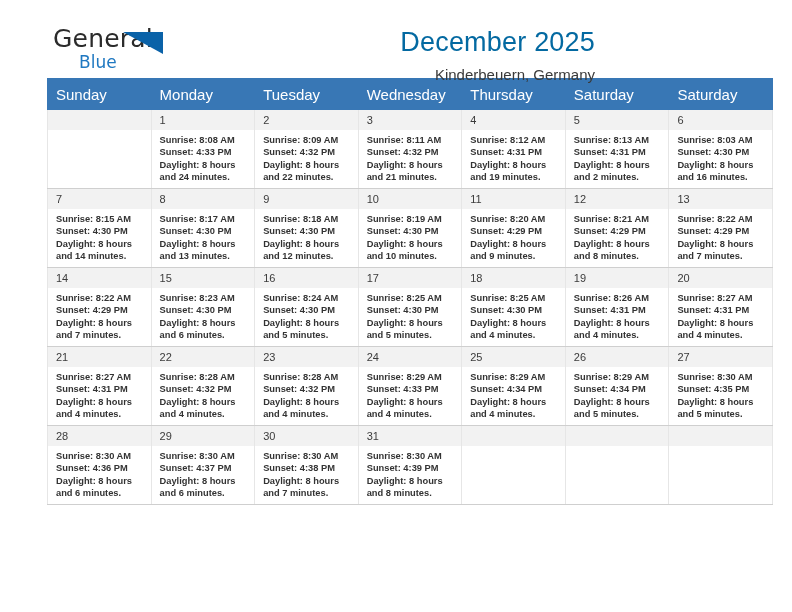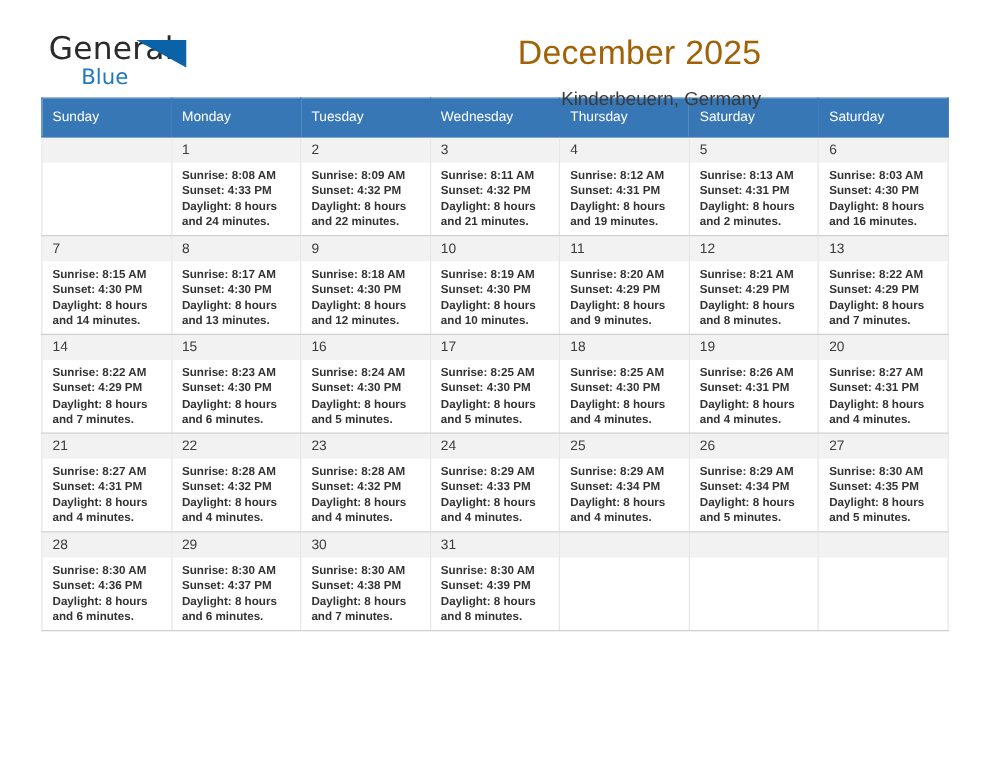--- a/index.html
+++ b/index.html
@@ -12,21 +12,21 @@
     height: 612px;
     font-family: "Liberation Sans", sans-serif;
     color: #222222;
     overflow: hidden;
   }
   .page {
     position: relative;
     width: 644px;
     height: 612px;
     box-sizing: border-box;
-    padding: 0 33px;
+    padding: 0 47px;
   }
 
   
   .header {
     display: flex;
     align-items: flex-start;
     justify-content: space-between;
     padding-top: 26px;
     height: 72px;
     box-sizing: border-box;
@@ -65,43 +65,43 @@
     border-color: transparent #0a62a8 transparent transparent;
   }
 
   .title-block {
     text-align: right;
     padding-right: 2px;
   }
   .cal-title {
     font-size: 27px;
     font-weight: 400;
-    color: #a16207;
+    color: #0369a1;
     line-height: 32px;
     letter-spacing: 0.2px;
   }
   .cal-subtitle {
     font-size: 15px;
     font-weight: 400;
     color: #3a3a3a;
     line-height: 20px;
-    margin-top: 12px;
+    margin-top: 7px;
   }
 
   
   .calendar {
     width: 726px;
     border-collapse: collapse;
     table-layout: fixed;
     margin-top: 6px;
   }
   .calendar th {
     background: #3877b5;
     color: #ffffff;
-    font-size: 11px;
+    font-size: 15px;
     font-weight: normal;
     text-align: left;
     padding: 5px 0 5px 8px;
     height: 20px;
     border: 1px solid #3877b5;
   }
   .calendar td {
     width: 103.7px;
     height: 78px;
     vertical-align: top;

